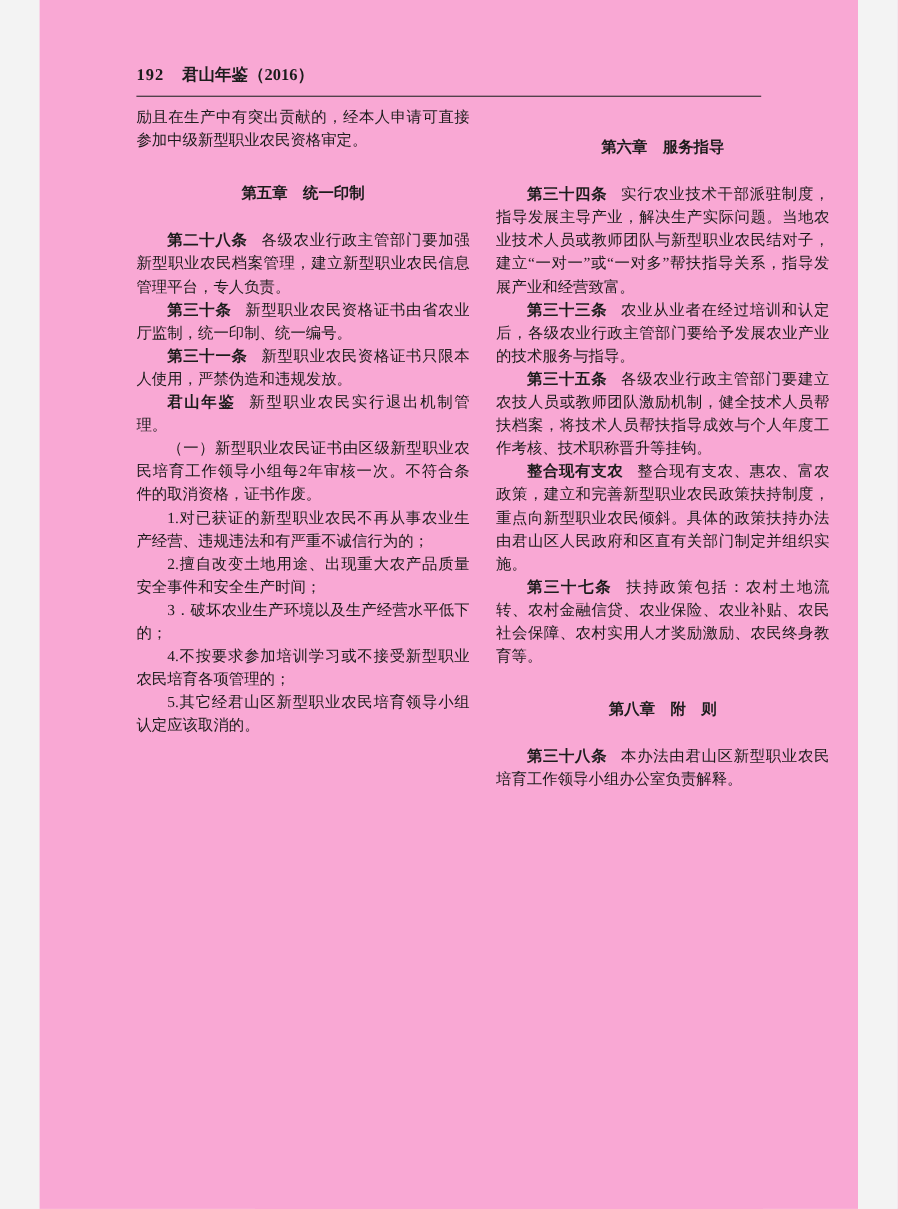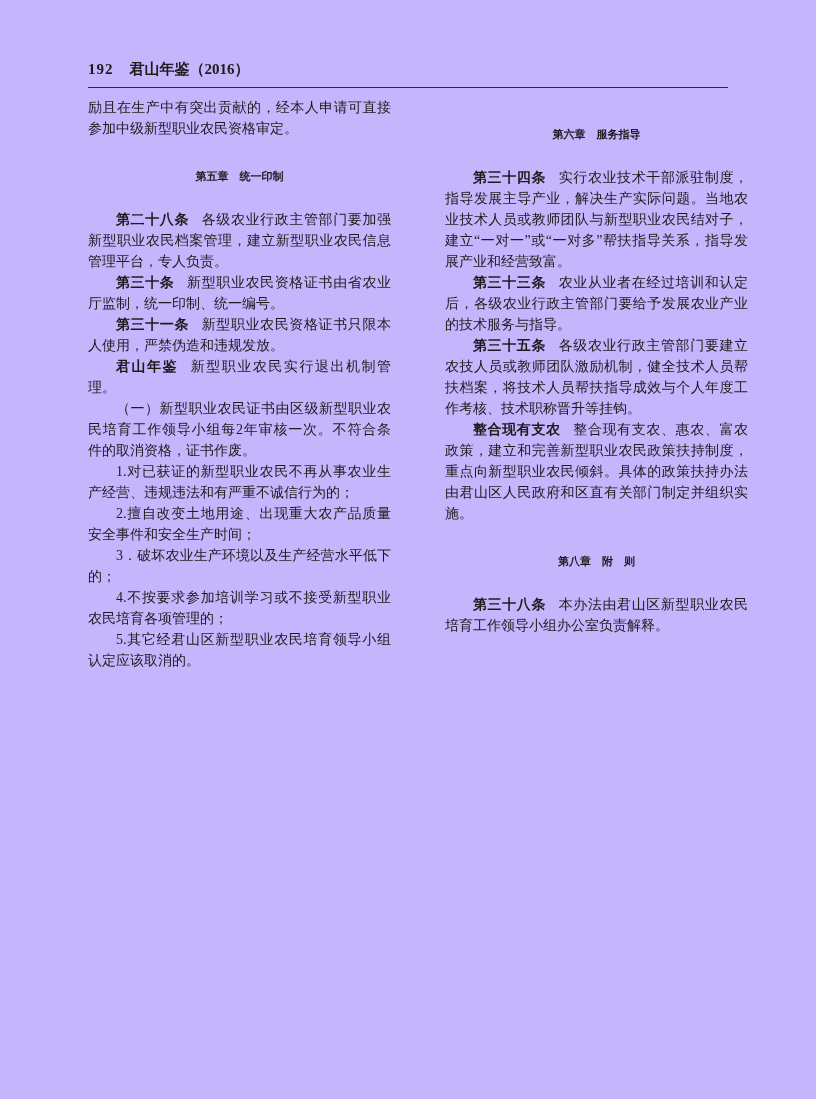--- a/index.html
+++ b/index.html
@@ -1,22 +1,22 @@
 <!DOCTYPE html>
 <html><head>
 <meta charset="utf-8">
 <style>
   * { margin: 0; padding: 0; box-sizing: border-box; }
   html, body { background: #f3f3f3; }
   .page {
     position: relative;
-    width: 816px;
+    width: 744px;
     height: 1099px;
     margin: 0 auto;
-    background: #c4b5fd;
+    background: #f9a8d4;
     font-family: "Liberation Serif", "DejaVu Serif", serif;
     color: #1c1c1c;
     overflow: hidden;
   }
   .page-header {
     position: absolute;
     top: 60px;
     left: 88px;
     right: 88px;
     padding-bottom: 8px;
@@ -31,38 +31,38 @@
   }
   .page-header .book-title {
     font-weight: bold;
   }
   .content {
     position: absolute;
     top: 97px;
     left: 88px;
     right: 88px;
     display: flex;
-    gap: 54px;
+    gap: 24px;
   }
   .col {
     width: 303px;
     flex: 0 0 303px;
     font-size: 14px;
     line-height: 21px;
     text-align: justify;
     text-justify: inter-ideograph;
   }
   .para { text-indent: 2em; }
   .para.cont { text-indent: 0; }
   .lead {
     font-weight: bold;
     margin-right: 0.9em;
   }
   .chapter-heading {
-    font-size: 11px;
+    font-size: 14px;
     font-weight: bold;
     text-align: center;
     text-indent: 0;
     margin: 27px 0 22px 0;
     line-height: 21px;
   }
 </style>
 </head>
 <body>
 
@@ -86,18 +86,19 @@
         <p class="para">3．破坏农业生产环境以及生产经营水平低下的；</p>
         <p class="para">4.不按要求参加培训学习或不接受新型职业农民培育各项管理的；</p>
         <p class="para">5.其它经君山区新型职业农民培育领导小组认定应该取消的。</p>
       </div>
     <div class="col">
         <h2 class="chapter-heading">第六章　服务指导</h2>
         <p class="para"><span class="lead">第三十四条</span>实行农业技术干部派驻制度，指导发展主导产业，解决生产实际问题。当地农业技术人员或教师团队与新型职业农民结对子，建立“一对一”或“一对多”帮扶指导关系，指导发展产业和经营致富。</p>
         <p class="para"><span class="lead">第三十三条</span>农业从业者在经过培训和认定后，各级农业行政主管部门要给予发展农业产业的技术服务与指导。</p>
         <p class="para"><span class="lead">第三十五条</span>各级农业行政主管部门要建立农技人员或教师团队激励机制，健全技术人员帮扶档案，将技术人员帮扶指导成效与个人年度工作考核、技术职称晋升等挂钩。</p>
         <p class="para"><span class="lead">整合现有支农</span>整合现有支农、惠农、富农政策，建立和完善新型职业农民政策扶持制度，重点向新型职业农民倾斜。具体的政策扶持办法由君山区人民政府和区直有关部门制定并组织实施。</p>
+        <p class="para"><span class="lead">第三十七条</span>扶持政策包括：农村土地流转、农村金融信贷、农业保险、农业补贴、农民社会保障、农村实用人才奖励激励、农民终身教育等。</p>
         <h2 class="chapter-heading">第八章　附　则</h2>
         <p class="para"><span class="lead">第三十八条</span>本办法由君山区新型职业农民培育工作领导小组办公室负责解释。</p>
       </div>
   </div>
 
 </div>
 
 </body></html>

